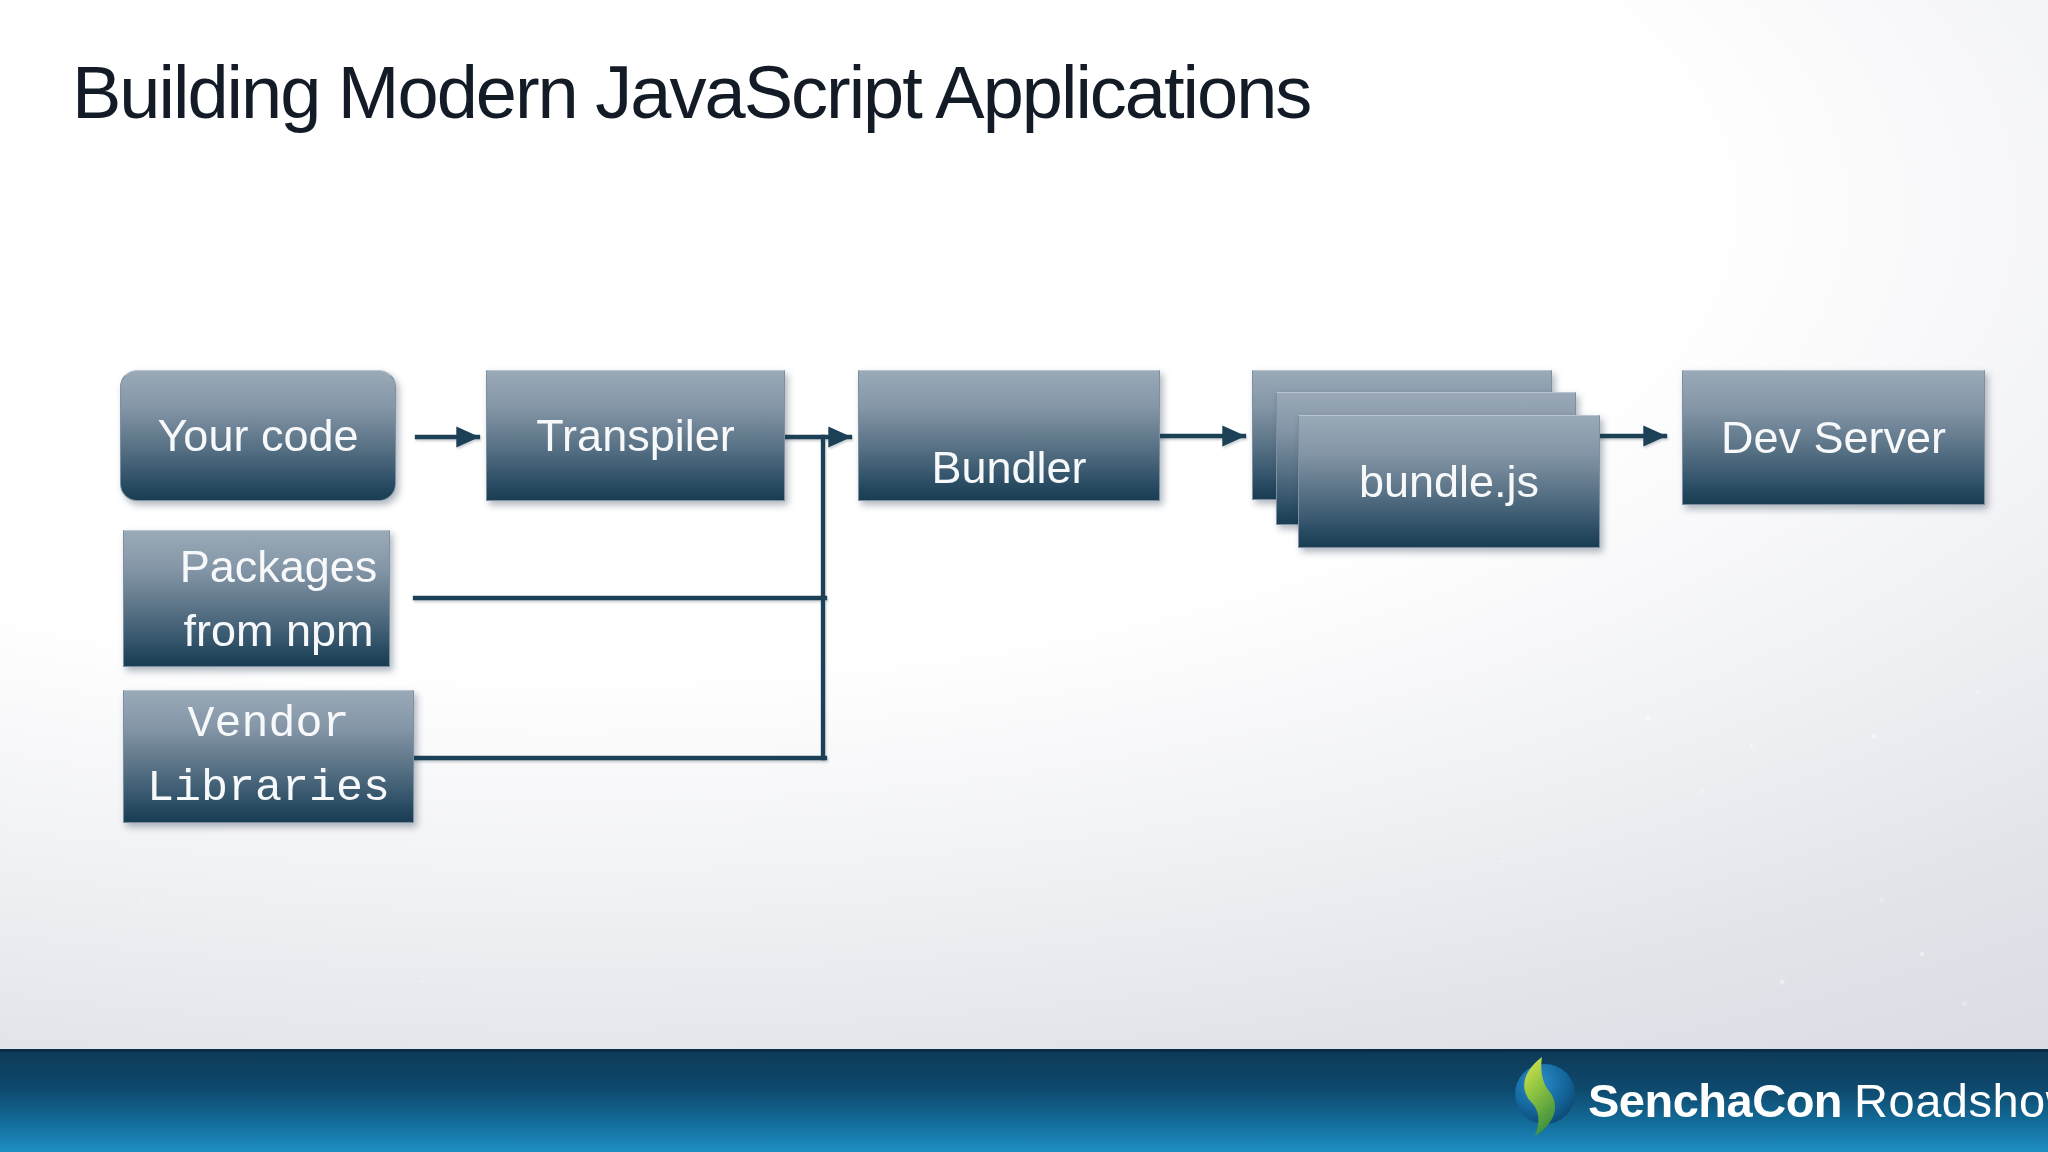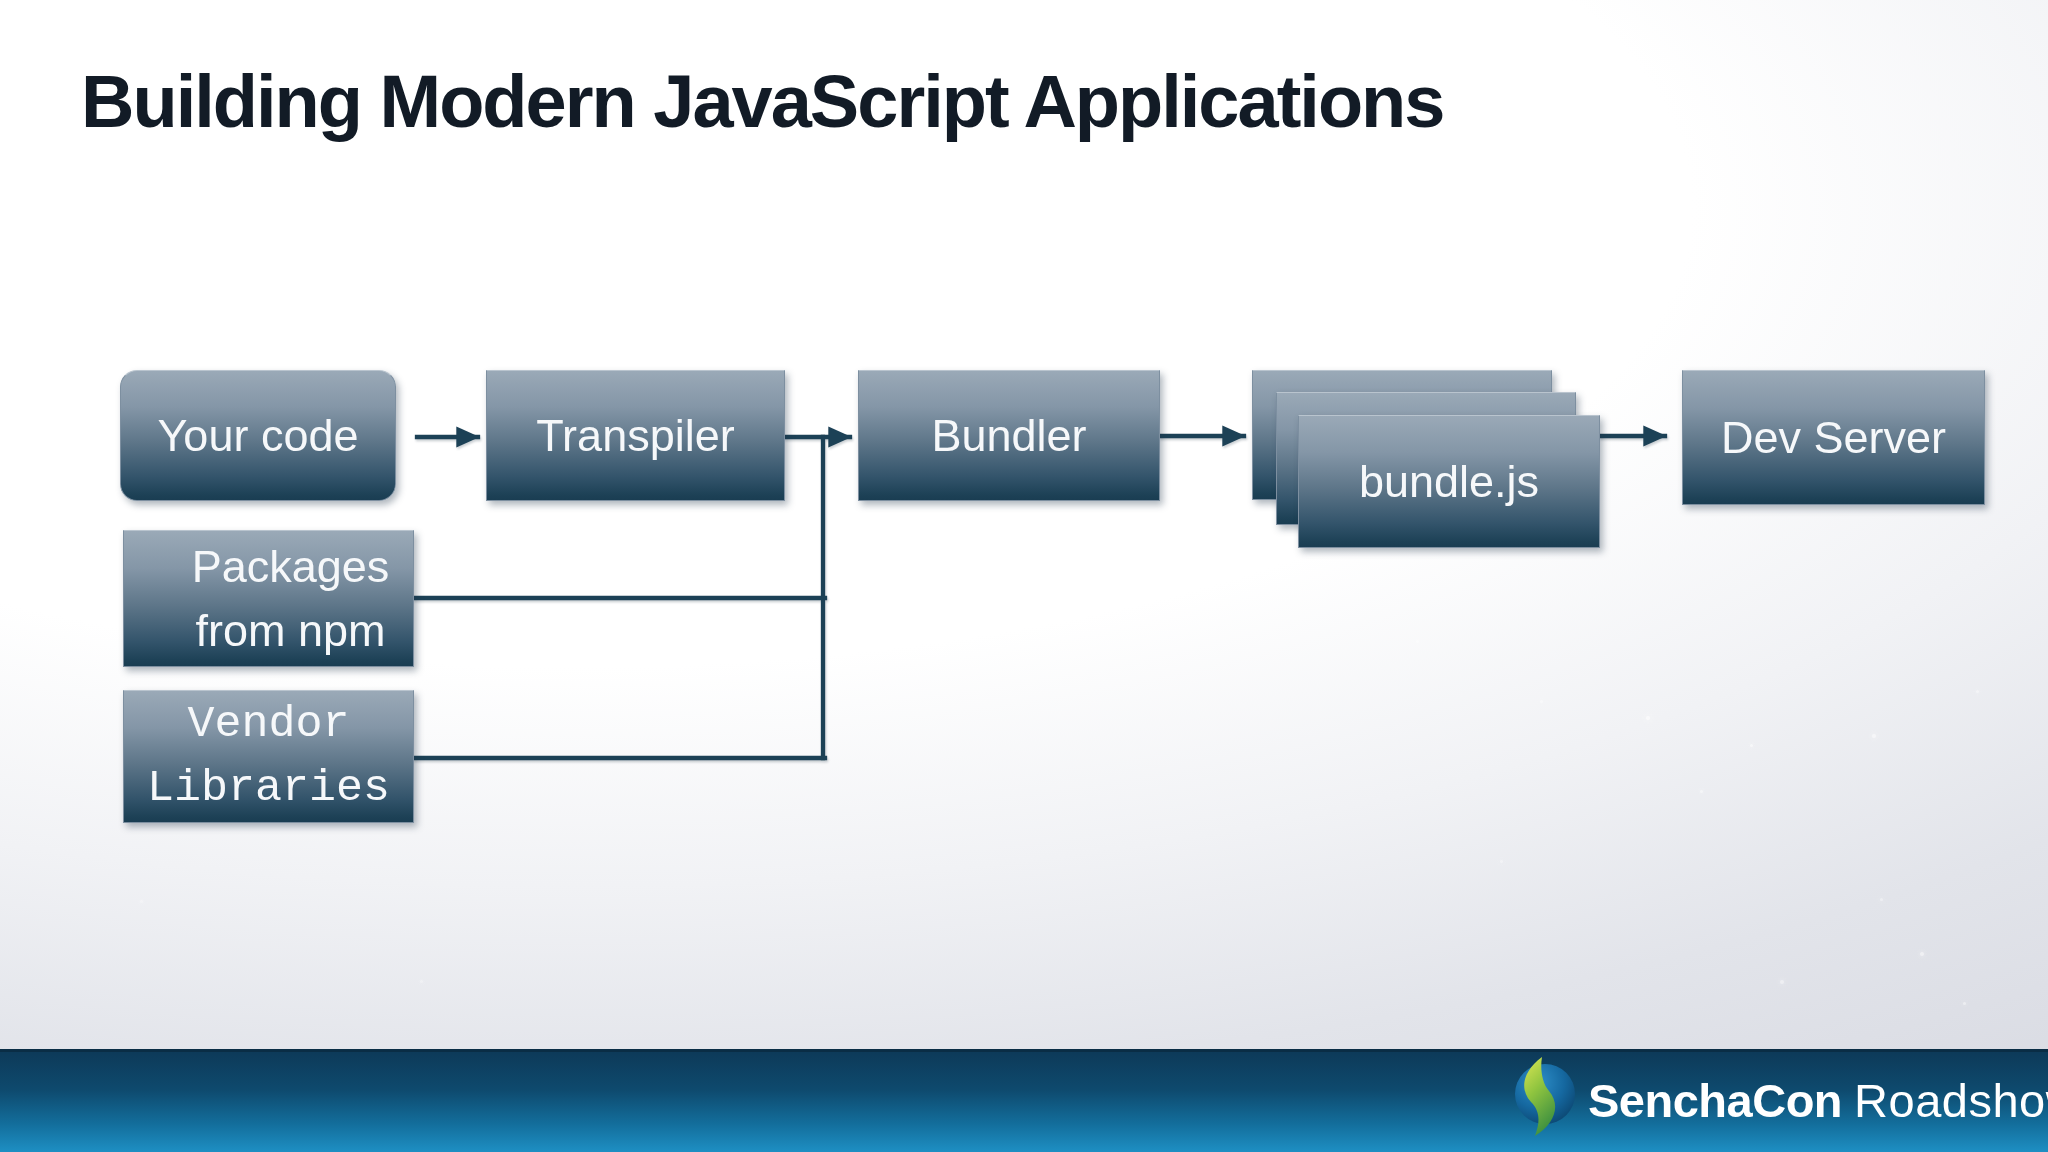--- a/index.html
+++ b/index.html
@@ -7,41 +7,41 @@
     width:2048px;height:1152px;overflow:hidden;
     font-family:"Liberation Sans","DejaVu Sans",sans-serif;
     position:relative;
   }
   .slide{
     position:absolute;inset:0;width:2048px;height:1152px;
     background:
       radial-gradient(ellipse 130% 95% at 28% 18%, #ffffff 42%, #f1f2f5 62%, #e2e4ea 80%, #d8dae2 100%);
   }
   .slide-title{
-    position:absolute;left:64px;top:42px;margin:17px;
-    font-size:74px;font-weight:700;letter-spacing:-2px;
+    position:absolute;left:64px;top:42px;margin:8px;
+    font-size:74px;font-weight:400;letter-spacing:-2px;
     color:#121b26;white-space:nowrap;
   }
   
   .node{
     position:absolute;
     background:linear-gradient(180deg,#9aa9b7 0%,#8496a7 28%,#5e7689 55%,#33546b 82%,#1d4156 96%,#1a3d52 100%);
     border:1px solid #7d8fa0;
     border-top-color:#b9c4ce;
     box-shadow:3px 4px 7px rgba(30,50,70,0.35);
     color:#f6f8fa;
     display:flex;flex-direction:column;align-items:center;justify-content:center;
     text-align:center;font-size:45px;font-weight:300;line-height:1.42;
     box-sizing:border-box;
   }
   .node-your-code   {left:120px; top:370px; width:276px; height:131px;border-radius:17px;}
   .node-transpiler  {left:486px; top:370px; width:299px; height:131px;}
-  .node-bundler     {left:858px; top:370px; width:302px; height:131px;}
+  .node-bundler     {left:858px; top:370px; width:302px; height:131px;justify-content:flex-end;}
   .node-dev-server  {left:1673px;top:370px; width:303px; height:135px;margin-left:9px;}
-  .node-packages    {left:123px; top:530px; width:291px; height:137px;padding-left:44px;}
+  .node-packages    {left:123px; top:530px; width:267px; height:137px;padding-left:44px;}
   .node-vendor      {left:123px; top:690px; width:291px; height:133px;font-family:Liberation Mono, monospace;}
   .stack-back       {left:1252px;top:370px; width:300px; height:130px;}
   .stack-middle     {left:1276px;top:392px; width:300px; height:133px;}
   .stack-front      {left:1298px;top:415px; width:302px; height:133px;align-items:center;}
   
   .connectors{
     position:absolute;left:0;top:0;
     filter:drop-shadow(1px 2px 1px rgba(20,40,60,0.22));
   }
   

